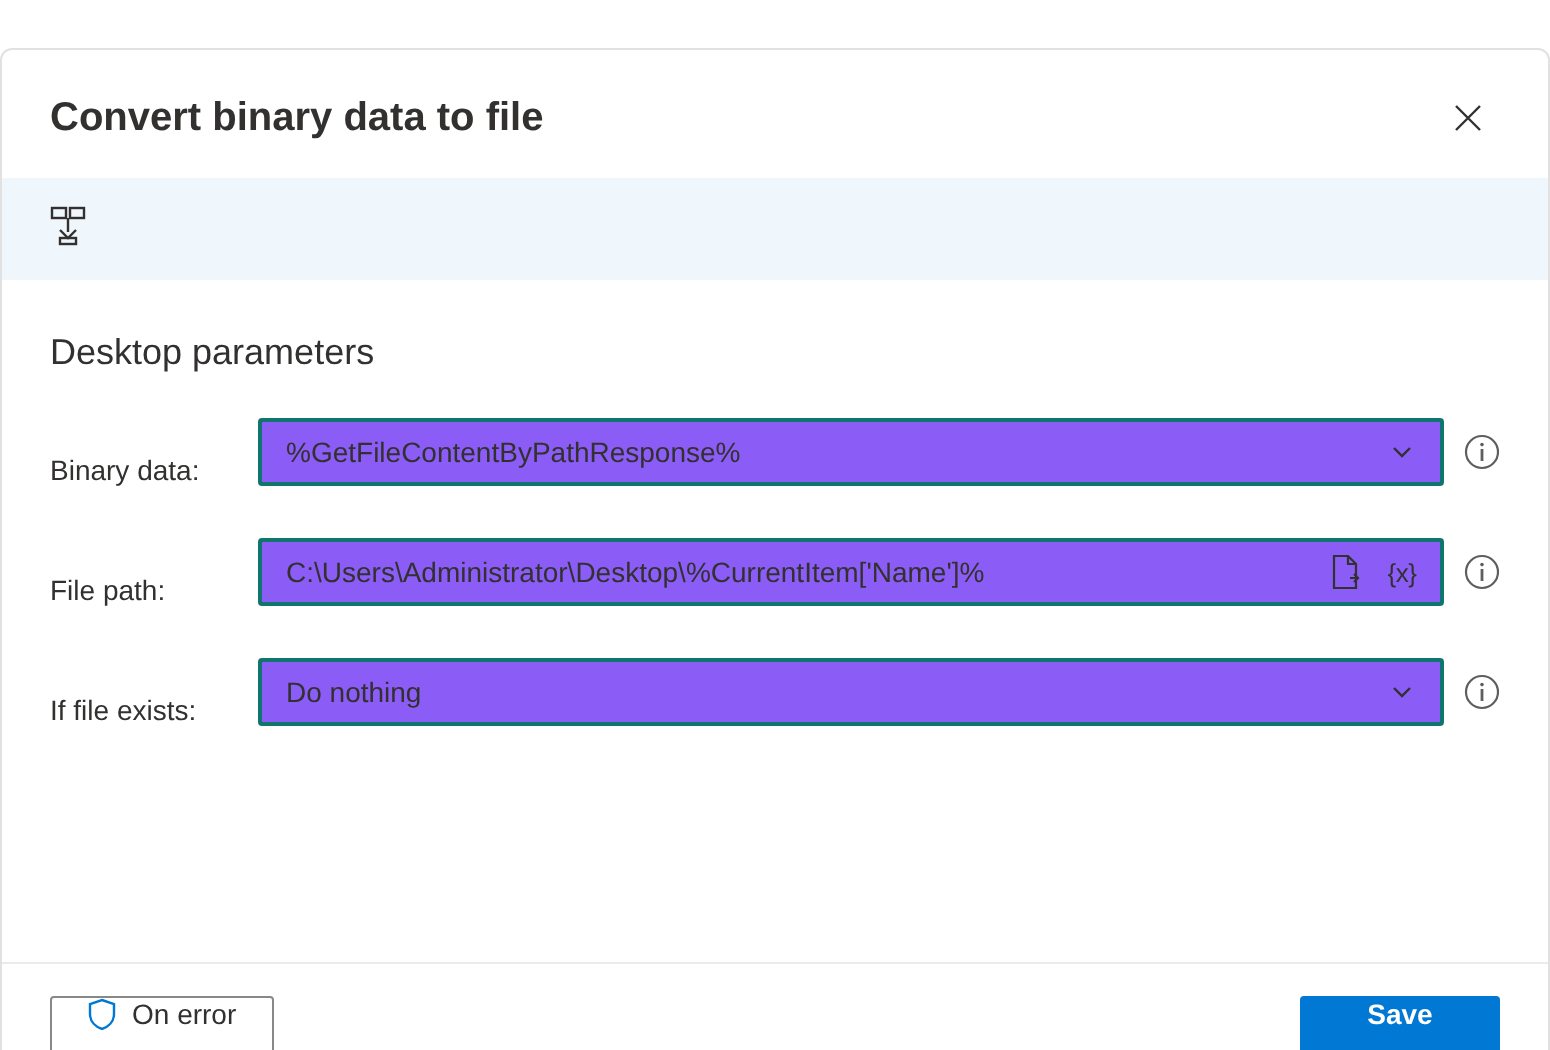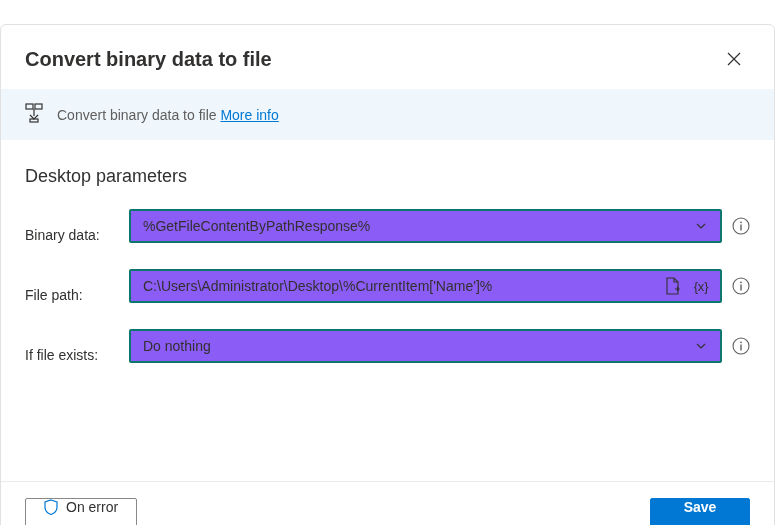--- a/index.html
+++ b/index.html
@@ -180,24 +180,20 @@
 
   <div class="info-bar">
     <span class="convert-icon">
       <svg width="18" height="20" viewBox="0 0 18 20">
         <rect x="1" y="1" width="7" height="5" stroke="#323130" stroke-width="1.2" fill="none"></rect>
         <rect x="10" y="1" width="7" height="5" stroke="#323130" stroke-width="1.2" fill="none"></rect>
         <path d="M9 6 L9 13" stroke="#323130" stroke-width="1.2"></path>
         <path d="M5 12 L9 16 L13 12" stroke="#323130" stroke-width="1.2" fill="none"></path>
         <rect x="5" y="16" width="8" height="3" stroke="#323130" stroke-width="1.2" fill="none"></rect>
       </svg>
-    </span>
-    <span class="info-bar-text">
-      <span>Convert binary data to file</span>
-      <a>More info</a>
     </span>
   </div>
 
   <div class="body">
     <div class="section-title">Desktop parameters</div>
 
     <div class="row">
       <div class="label">Binary data:</div>
       <div class="field-wrap">
         <div class="combo">

